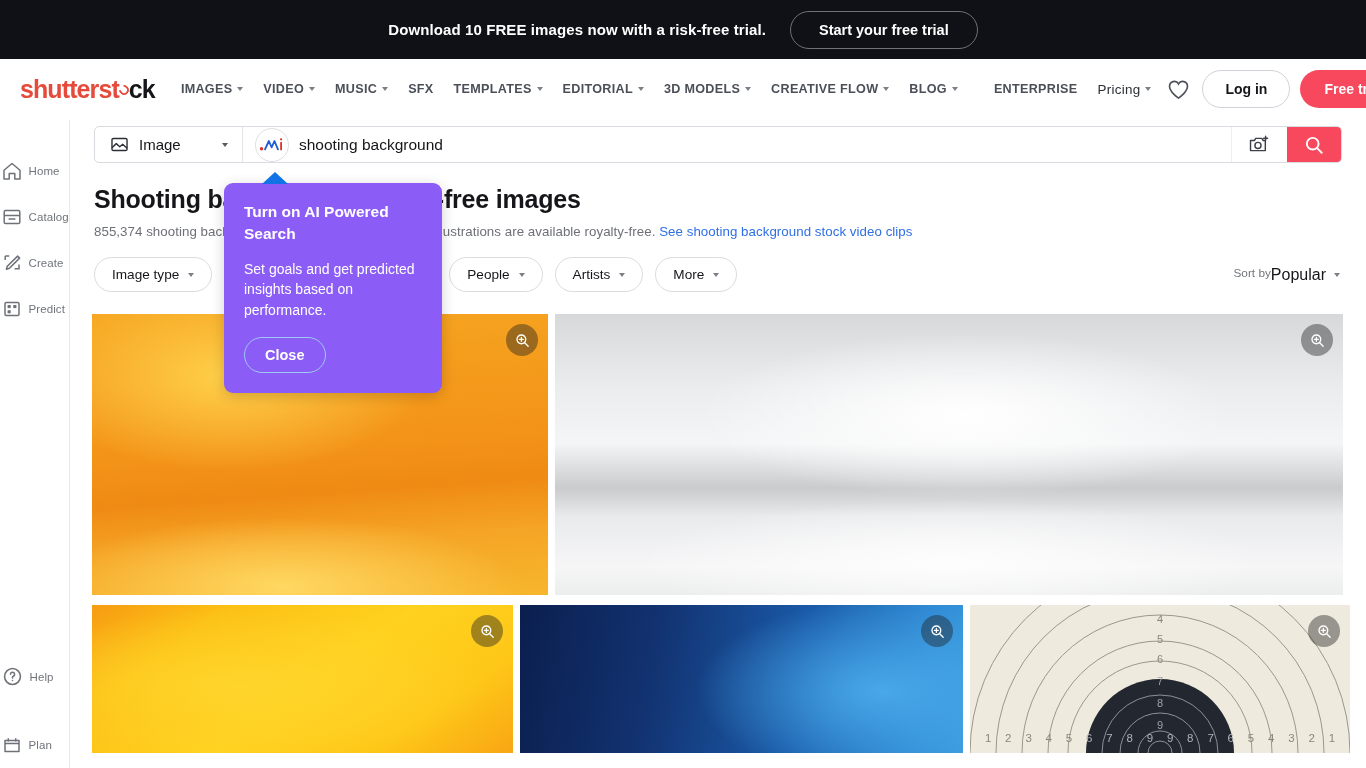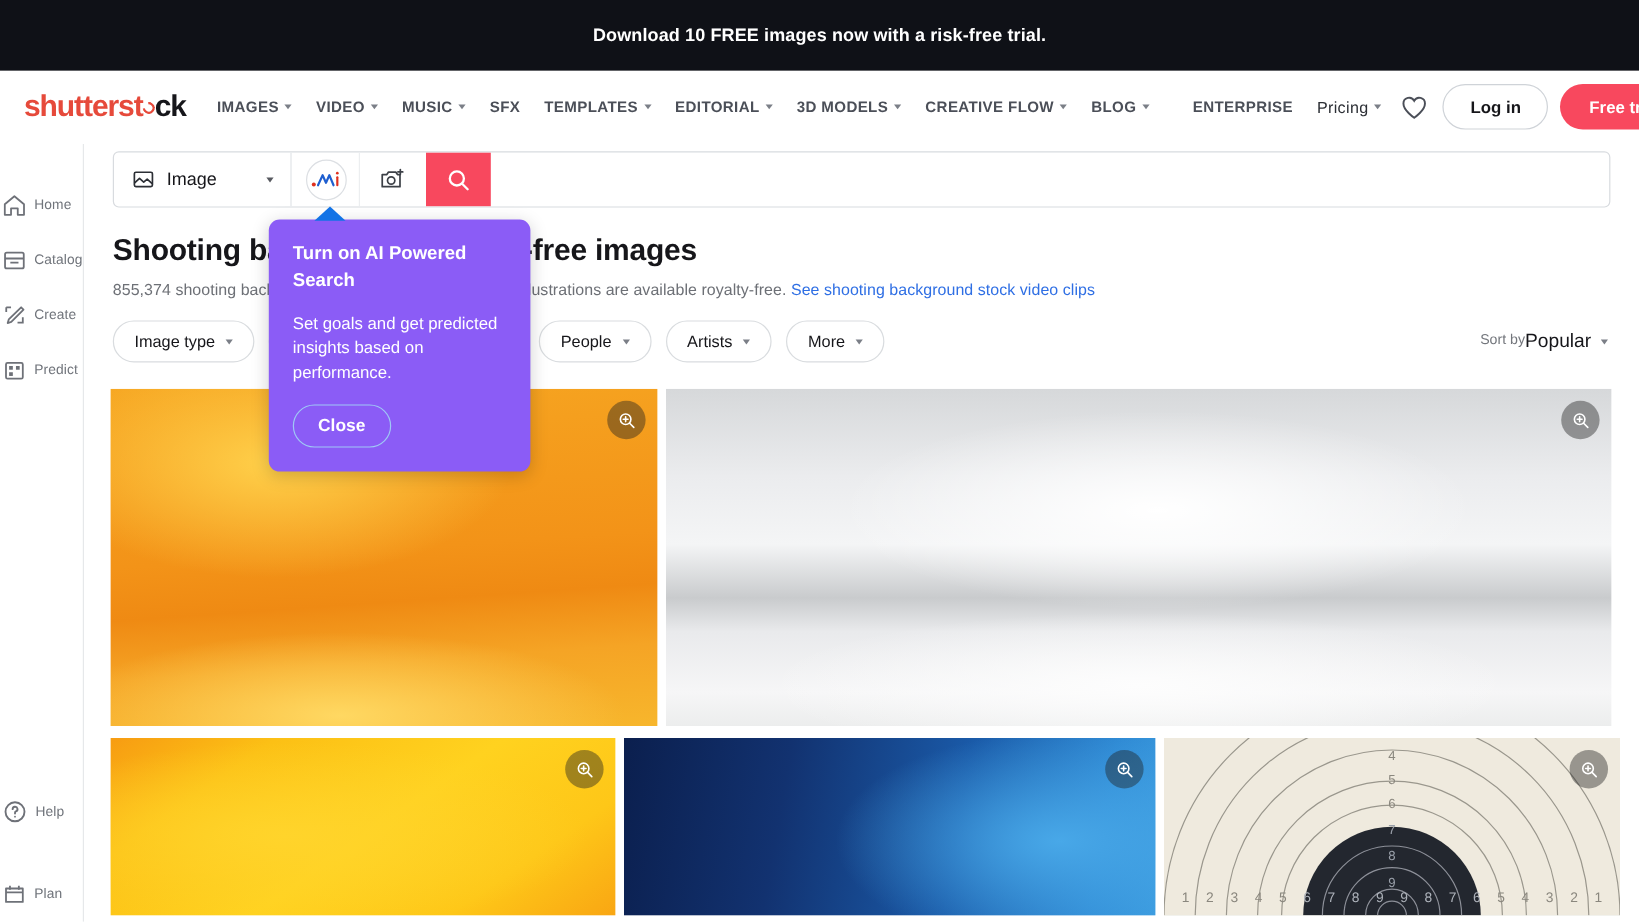--- a/index.html
+++ b/index.html
@@ -160,21 +160,21 @@
   }
 
   
   .searchbar-wrap {
     padding: 6px 24px 0 24px;
     position: relative;
   }
   .searchbar {
     display: flex;
     align-items: center;
-    height: 47px;
+    height: 37px;
     border: 1px solid #d8dbdf;
     border-radius: 5px;
     overflow: hidden;
     background: #fff;
   }
   .sb-type {
     display: flex; align-items: center; gap: 9px;
     padding: 0 14px 0 14px;
     height: 100%;
     min-width: 148px;
@@ -323,20 +323,21 @@
     position: relative;
     overflow: hidden;
   }
   .art-target svg { position: absolute; left: 0; top: 0; }
 </style>
 </head>
 <body>
 
 <div class="promo-banner">
   <span class="promo-text">Download 10 FREE images now with a risk-free trial.</span>
+  <button class="promo-cta">Start your free trial</button>
 </div>
 
 <div class="header">
   <div class="logo">
     <span class="red">shutterst</span>
       <span class="mark"></span>
       <span class="dark">ck</span>
   </div>
 
   <nav class="nav" id="mainnav">
@@ -467,20 +468,21 @@
 
       <div class="sb-ai">
         <svg width="28" height="17" viewBox="0 0 40 24">
           <circle cx="5" cy="18" r="2.4" fill="#e0301e"></circle>
           <path d="M10 19 15.5 7l4 9 4-9L28.5 19" stroke="#1f5fd0" stroke-width="2.6" fill="none" stroke-linejoin="round" stroke-linecap="round"></path>
           <path d="M33 9.5V19" stroke="#e0301e" stroke-width="2.6" stroke-linecap="round"></path>
           <circle cx="33" cy="4.6" r="1.6" fill="#e0301e"></circle>
         </svg>
       </div>
 
+      <input class="sb-input" value="shooting background" style="">
       <div class="sb-cam">
         <svg width="23" height="21" viewBox="0 0 24 22" fill="none" stroke="#3c4047" stroke-width="1.5">
           <path d="M2.6 6.8h4l1.5-2.2h6.3l1.5 2.2h2.2v10.6H2.6z" stroke-linejoin="round"></path>
           <circle cx="10.4" cy="12" r="3.2"></circle>
           <path d="M18.4 2.4v4.2M16.3 4.5h4.2" stroke-linecap="round"></path>
         </svg>
       </div>
       <button class="sb-go">
         <svg width="22" height="22" viewBox="0 0 24 24" fill="none" stroke="#fff" stroke-width="2.1">
           <circle cx="10.6" cy="10.6" r="6.4"></circle>

